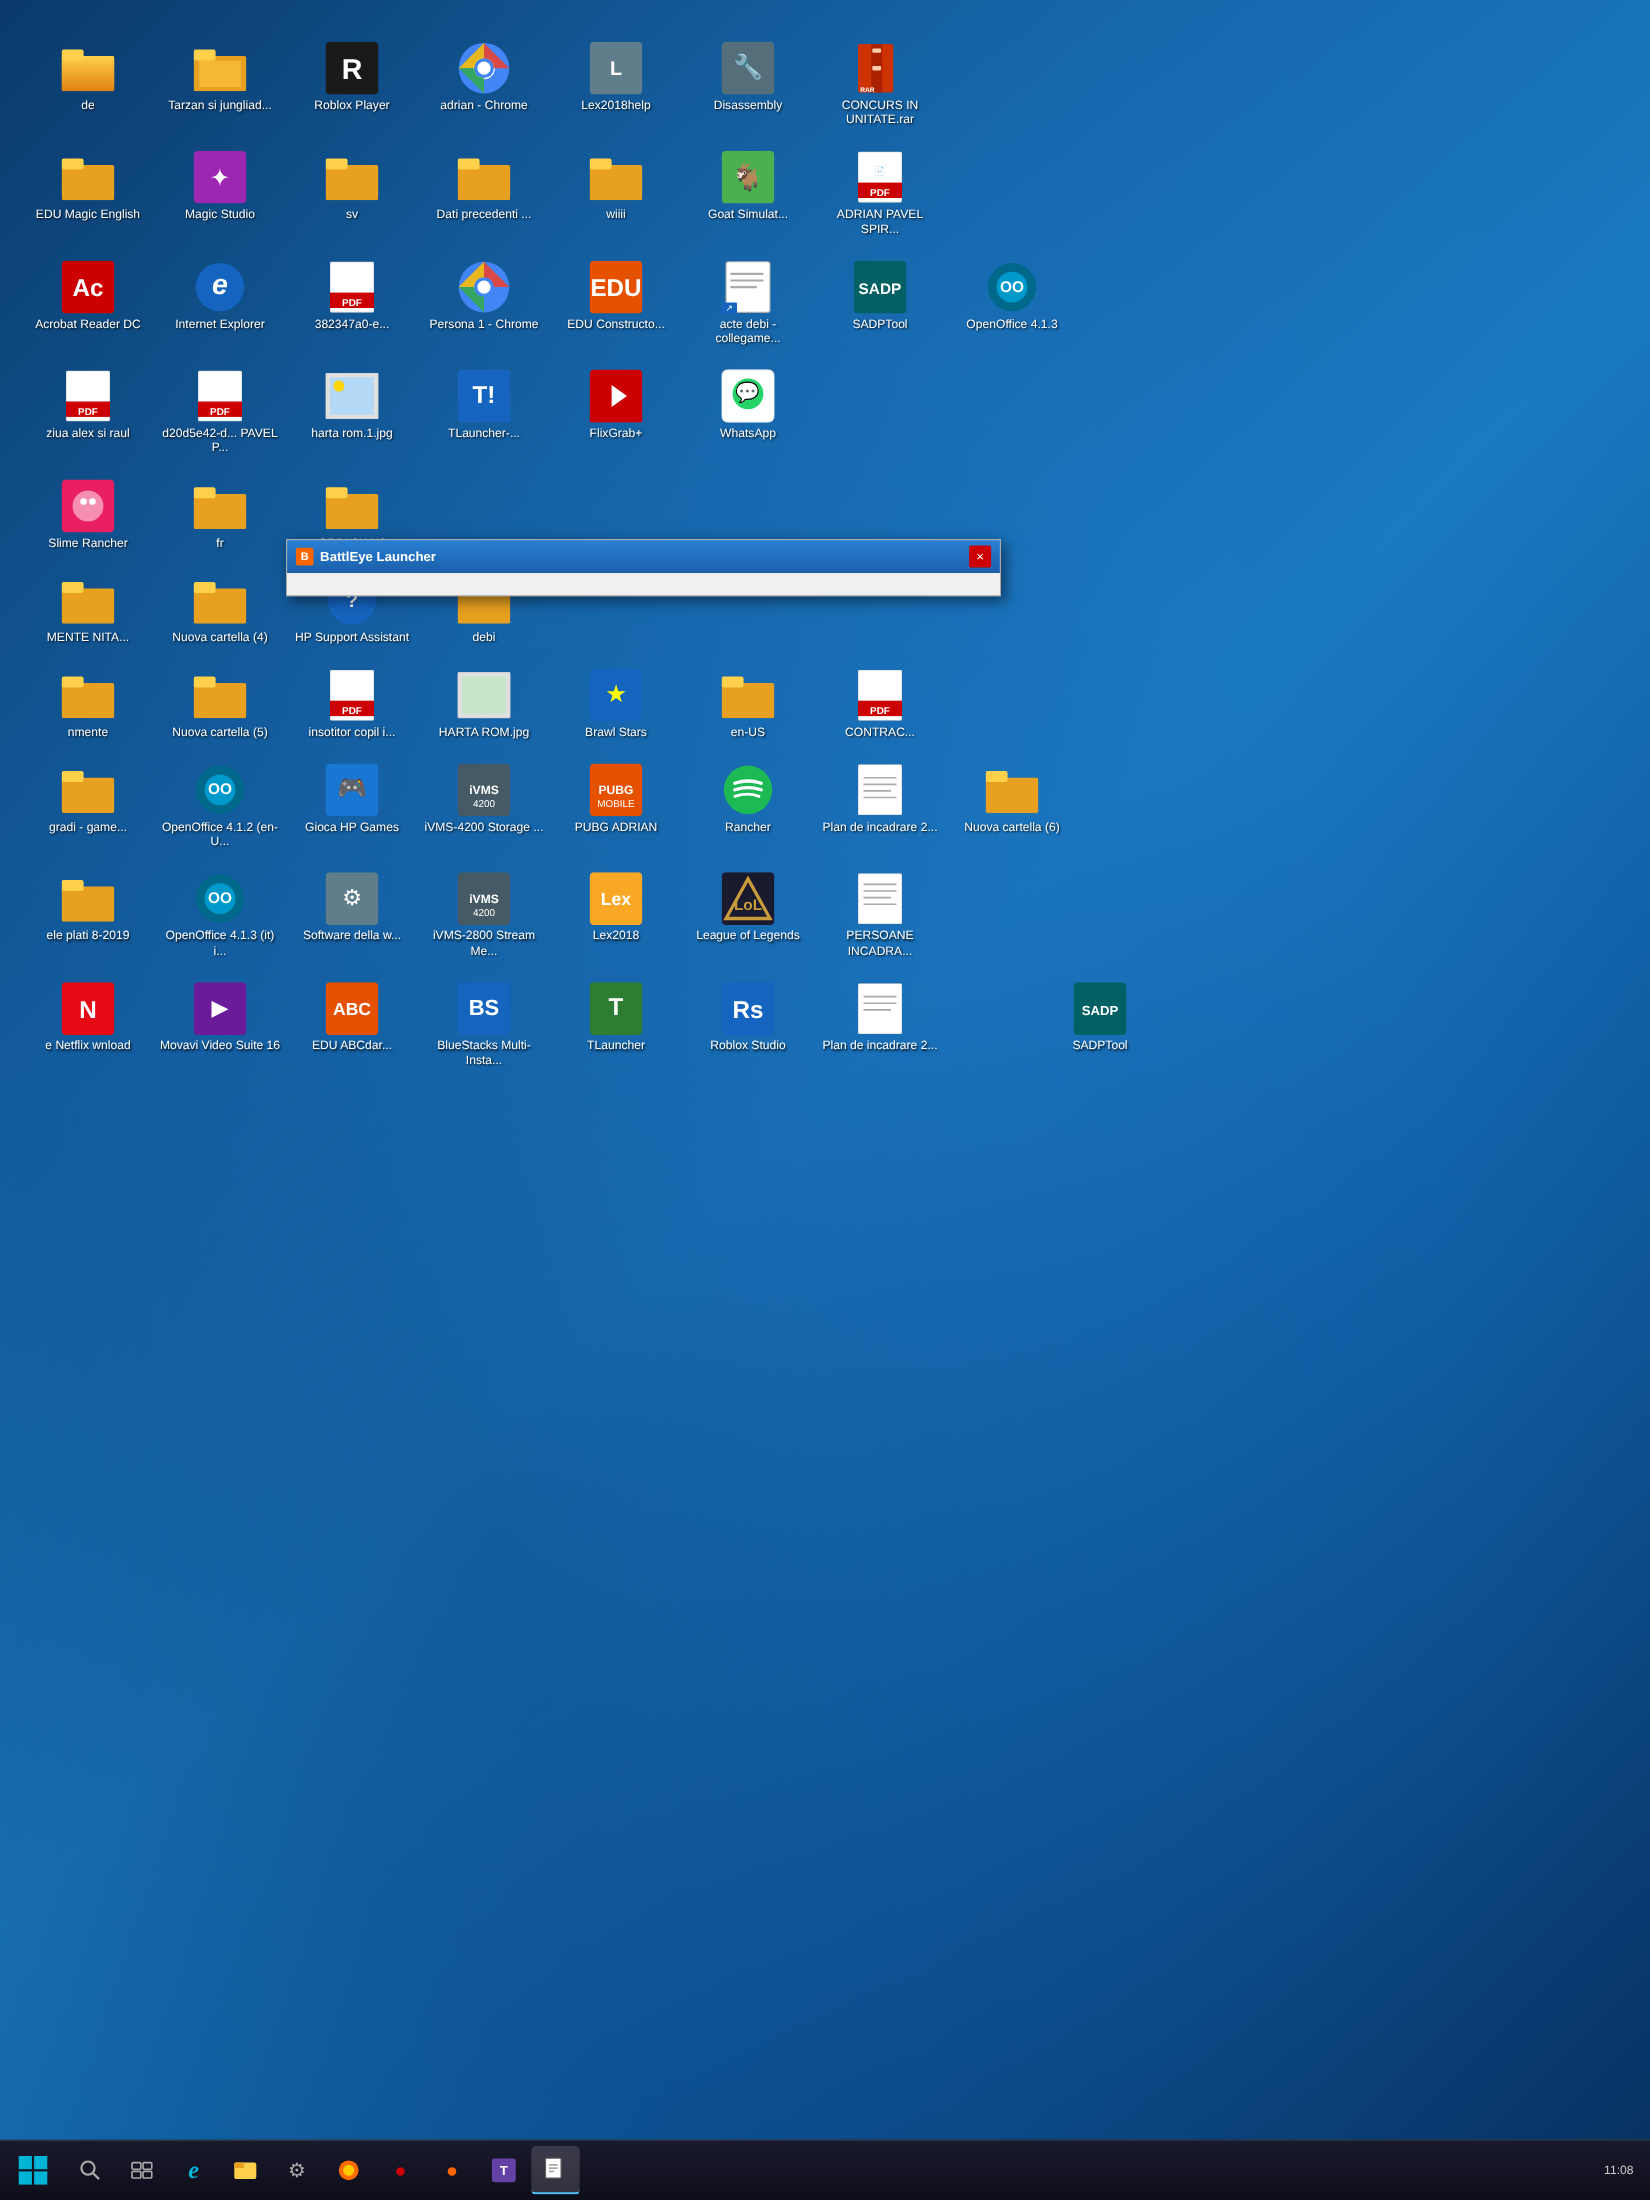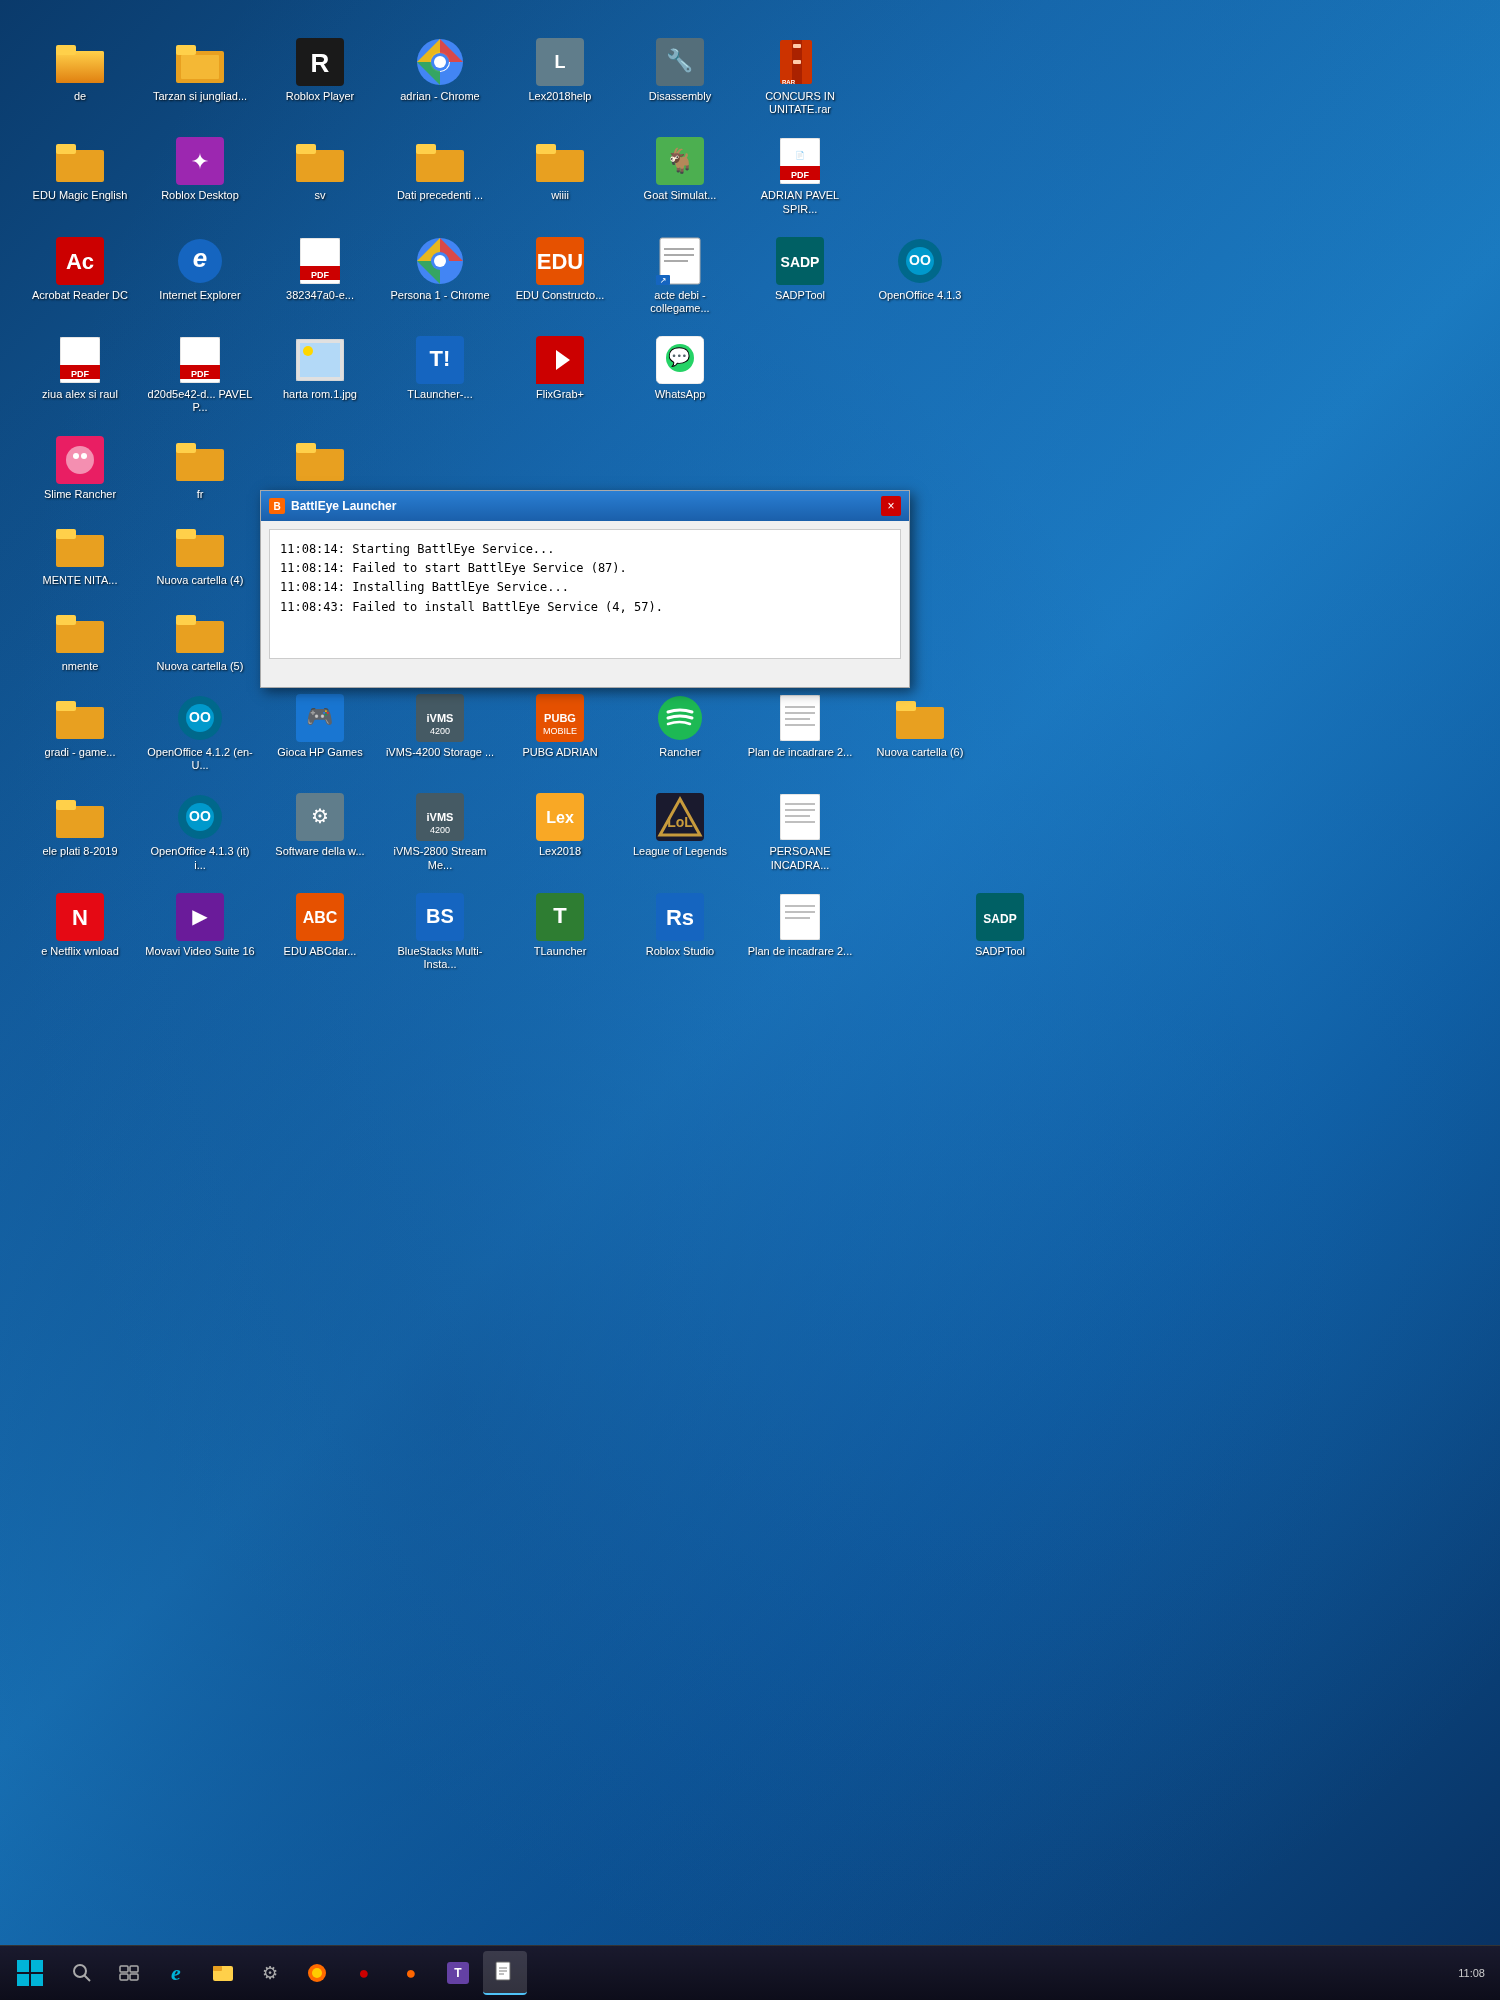--- a/index.html
+++ b/index.html
@@ -318,21 +318,21 @@
         <span class="icon-label">EDU Magic English</span>
       </div>
 
       <div class="desktop-icon">
         <div class="icon-img">
           <svg width="48" height="48" viewBox="0 0 48 48">
               <rect width="48" height="48" rx="4" fill="#9c27b0"></rect>
               <text x="24" y="32" text-anchor="middle" font-size="22" fill="white">✦</text>
             </svg>
         </div>
-        <span class="icon-label">Roblox Desktop</span>
+        <span class="icon-label">Magic Studio</span>
       </div>
 
       <div class="desktop-icon">
         <div class="icon-img">
           <svg width="48" height="42" viewBox="0 0 48 42">
               <rect x="0" y="10" width="48" height="32" rx="2" fill="#e8a020"></rect>
               <rect x="0" y="4" width="20" height="10" rx="2" fill="#ffd04a"></rect>
             </svg>
         </div>
         <span class="icon-label">sv</span>
@@ -950,26 +950,20 @@
       </div>
     </div>
 
   </div>
 
   <div id="battleye-dialog">
     <div id="battleye-titlebar">
       <div id="battleye-titlebar-icon">B</div>
       <span>BattlEye Launcher</span>
       <button id="battleye-close">×</button>
-    </div>
-    <div id="battleye-content">
-      <div>11:08:14: Starting BattlEye Service...</div>
-      <div>11:08:14: Failed to start BattlEye Service (87).</div>
-      <div>11:08:14: Installing BattlEye Service...</div>
-      <div>11:08:43: Failed to install BattlEye Service (4, 57).</div>
     </div>
     <div id="battleye-footer"></div>
   </div>
 
   <div id="taskbar">
     <div class="taskbar-start">
       <svg width="30" height="30" viewBox="0 0 30 30">
         <rect x="2" y="2" width="12" height="12" fill="#00b4d8"></rect>
         <rect x="16" y="2" width="12" height="12" fill="#00b4d8"></rect>
         <rect x="2" y="16" width="12" height="12" fill="#00b4d8"></rect>

